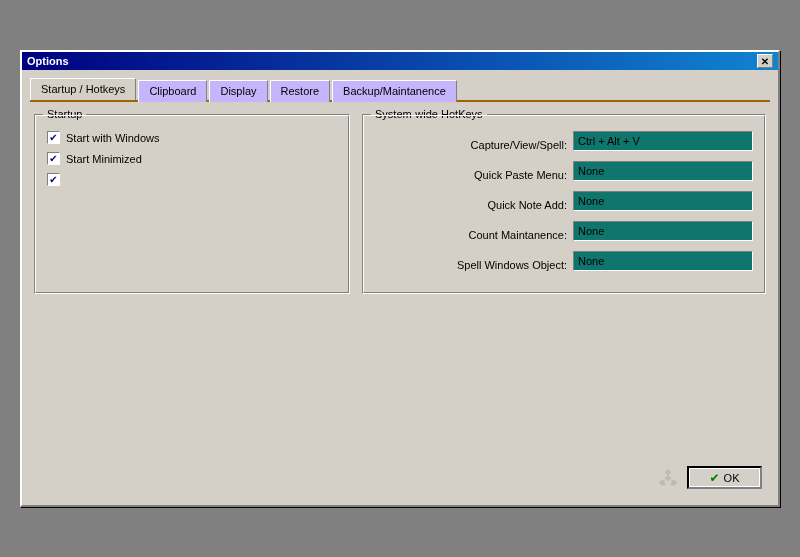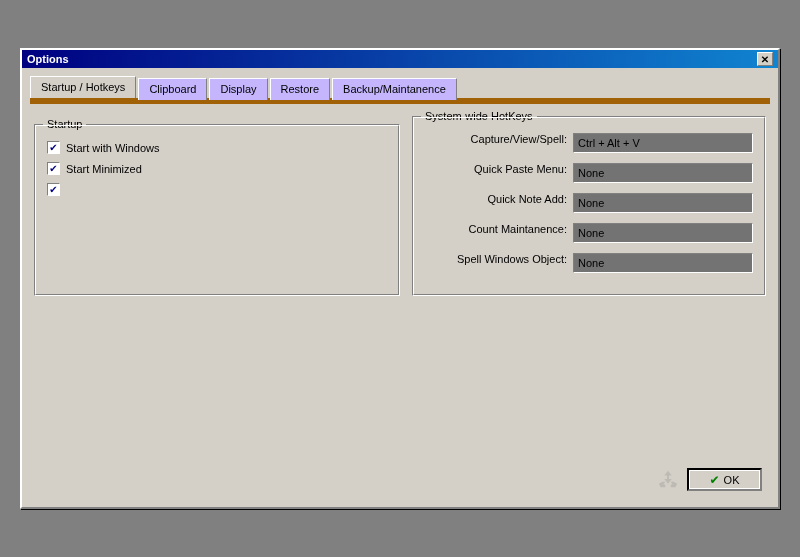--- a/index.html
+++ b/index.html
@@ -56,21 +56,21 @@
       font-weight: bold;
       color: #000;
     }
 
     .window-content {
       padding: 8px;
     }
 
     .tabs {
       display: flex;
-      border-bottom: 6px solid #a16207;
+      border-bottom: 2px solid #a16207;
       margin-bottom: 8px;
     }
 
     .tab {
       padding: 4px 10px;
       background: #d4d0c8;
       border: 1px solid;
       border-bottom: none;
       border-color: #ffffff #808080 #d4d0c8 #ffffff;
       margin-right: 2px;
@@ -119,23 +119,22 @@
     .group-label {
       position: absolute;
       top: -7px;
       left: 8px;
       background: #d4d0c8;
       padding: 0 4px;
       font-size: 11px;
     }
 
     .startup-group {
-      width: 366px;
+      width: 316px;
       min-height: 160px;
-      margin-top: 8px;
     }
 
     .hotkeys-group {
       flex: 1;
       min-height: 160px;
     }
 
     .checkbox-row {
       display: flex;
       align-items: flex-end;
@@ -157,36 +156,36 @@
     }
 
     .checkbox-win::after {
       content: '✔';
       font-size: 10px;
       color: #000080;
     }
 
     .hotkey-row {
       display: flex;
-      align-items: flex-start;
+      align-items: flex-end;
       margin-bottom: 10px;
       justify-content: flex-end;
     }
 
     .hotkey-label {
       text-align: right;
       margin-right: 6px;
       white-space: nowrap;
       color: #000;
     }
 
     .hotkey-input {
       width: 180px;
       height: 20px;
-      background: #737373;
+      background: #0f766e;
       border: 1px solid;
       border-color: #808080 #ffffff #ffffff #808080;
       padding: 2px 4px;
       font-size: 11px;
       font-family: inherit;
     }
 
     .bottom-bar {
       display: flex;
       justify-content: flex-end;

